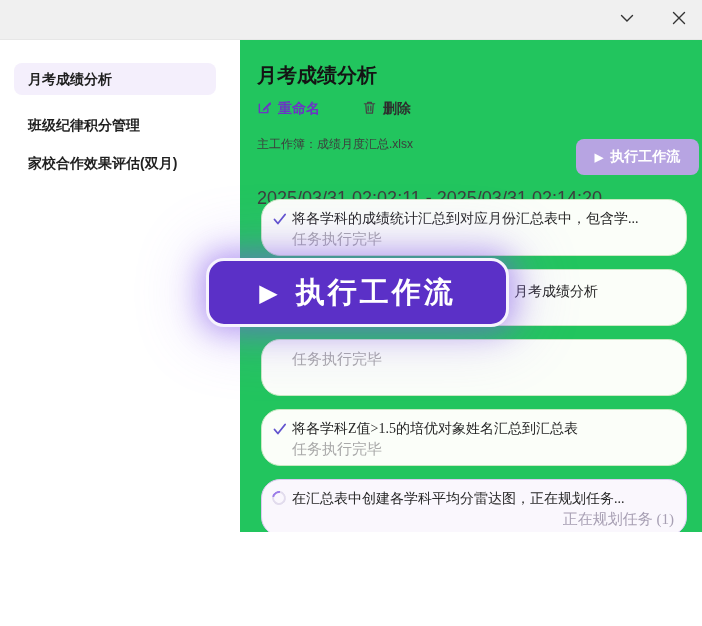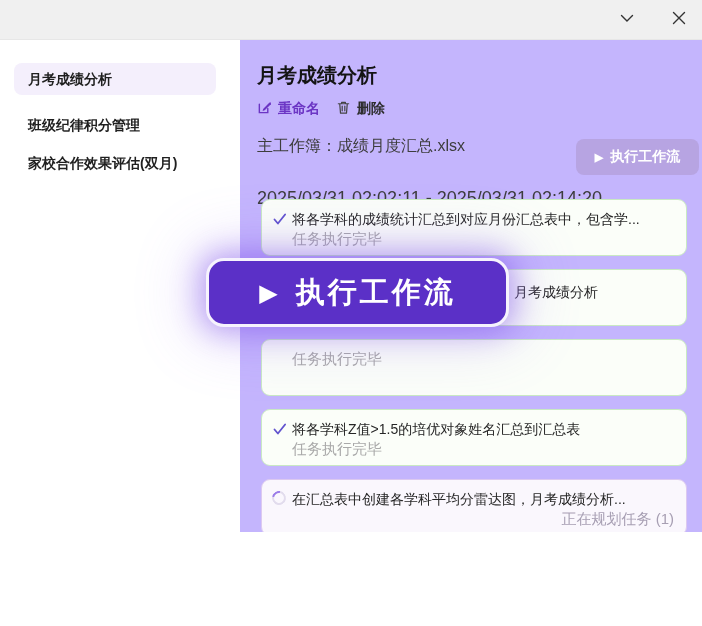--- a/index.html
+++ b/index.html
@@ -1,51 +1,51 @@
 <!DOCTYPE html>
 <html><head>
 <meta charset="utf-8">
 <style>
   * { margin:0; padding:0; box-sizing:border-box; }
   body { background:#fff; font-family:"Liberation Sans","DejaVu Sans",sans-serif; }
-  .window { position:relative; width:702px; height:532px; background:#c4b5fd; overflow:hidden; }
+  .window { position:relative; width:702px; height:532px; background:#22c55e; overflow:hidden; }
 
   
   .titlebar { position:absolute; top:0; left:0; width:702px; height:40px; background:#f0f0f0;
     border-bottom:1px solid #e7e7e7; display:flex; justify-content:flex-end; align-items:center;
     gap:22px; padding-right:8px; }
   .tb-btn { width:30px; height:30px; display:flex; align-items:center; justify-content:center;
     background:transparent; border:none; cursor:pointer; }
 
   
   .sidebar { position:absolute; top:40px; left:0; width:240px; height:586px; background:#fff; }
   .side-item { position:absolute; height:32px; line-height:32px; font-size:14px; color:#1f1f1f;
     font-weight:600; cursor:pointer; white-space:nowrap; }
   .side-item.active { top:23px; left:14px; width:202px; background:#f4effc; border-radius:8px; padding-left:14px; }
   .side-item.i2 { top:69px; left:28px; }
   .side-item.i3 { top:107px; left:28px; }
 
   
   .main { position:absolute; top:40px; left:256px; width:446px; height:586px; }
   .page-title { position:absolute; top:22px; left:1px; font-size:20px; font-weight:700; color:#141414; }
-  .actions { position:absolute; top:60px; left:1px; display:flex; gap:16px; align-items:flex-start; }
+  .actions { position:absolute; top:60px; left:1px; display:flex; gap:42px; align-items:flex-start; }
   .action { display:flex; gap:6px; align-items:center; font-size:14px; font-weight:700;
     background:none; border:none; cursor:pointer; }
   .action.rename { color:#6b35c4; }
   .action.delete { color:#2d2d2d; }
-  .meta1 { position:absolute; top:96px; left:1px; font-size:16px; color:#3d3d3d; }
+  .meta1 { position:absolute; top:96px; left:1px; font-size:12px; color:#3d3d3d; }
   .meta2 { position:absolute; top:117px; left:1px; font-size:18px; color:#3d3d3d;margin-top:31px; }
   .run-small { position:absolute; top:99px; left:320px; width:123px; height:36px; background:#b7a4e2;
     border:none; border-radius:8px; color:#fff; font-weight:700; font-size:14px; display:flex;
     align-items:center; justify-content:center; gap:7px; cursor:pointer; }
   .run-small .play { font-size:11px; line-height:1; }
 
   
   .cards { position:absolute; top:159px; left:5px; width:426px; display:flex; flex-direction:column; gap:13px; }
-  .card { height:57px; border-radius:9px; padding:9px 12px 0 10px; cursor:pointer; }
+  .card { height:57px; border-radius:19px; padding:9px 12px 0 10px; cursor:pointer;font-family:Liberation Serif, serif; }
   .card.done { background:#fbfef9; border:1px solid #c9e9c3; }
   .card.planning { background:#faf7fd; border:1px solid #dcc9f0; }
   .card-row { position:relative; padding-left:20px; }
   .card.partial .card-row { padding-left:242px; padding-top:3px; }
   .state-icon { position:absolute; left:0; top:2px; width:16px; height:16px; }
   .card-title { font-size:14px; color:#262626; line-height:20px; white-space:nowrap; overflow:hidden; }
   .card-status { font-size:15px; color:#a9a9a9; line-height:20px; padding-left:20px; }
   .card.planning .card-status { color:#a79fb3;text-align:right; }
   .spinner { display:inline-block; width:14px; height:14px; border-radius:50%;
     border:2px solid #e2dced; border-top-color:#9b7ce8; transform:rotate(-35deg); }
@@ -150,21 +150,21 @@
               </svg>
           </span>
           <div class="card-title">将各学科Z值&gt;1.5的培优对象姓名汇总到汇总表</div>
         </div>
         <div class="card-status">任务执行完毕</div>
       </div>
 
       <div class="card planning">
         <div class="card-row">
           <span class="state-icon"><span class="spinner"></span></span>
-          <div class="card-title">在汇总表中创建各学科平均分雷达图，月考成绩分析...</div>
+          <div class="card-title">在汇总表中创建各学科平均分雷达图，正在规划任务...</div>
         </div>
         <div class="card-status">正在规划任务 (1)</div>
       </div>
 
     </div>
   </div>
 
   <button class="overlay-btn">
     <span class="play">▶</span>
     <span class="lbl">执行工作流</span>

